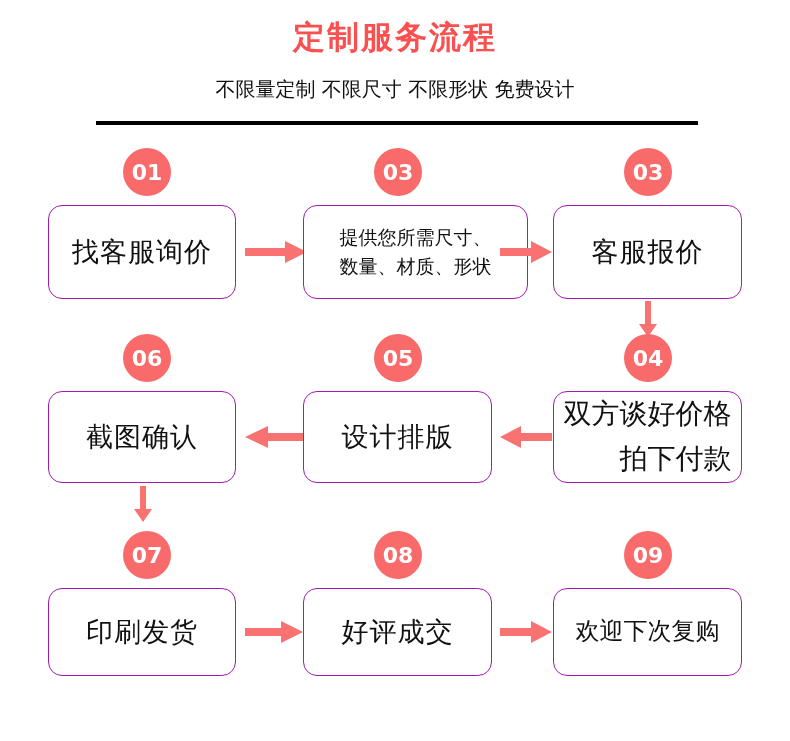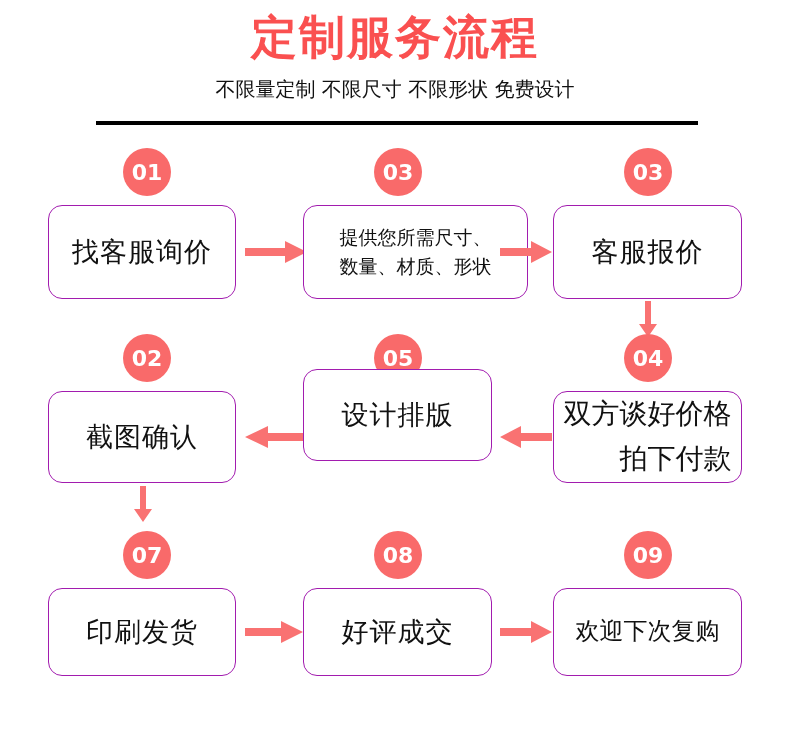--- a/index.html
+++ b/index.html
@@ -27,21 +27,21 @@
     top: 0;
     width: 790px;
     height: 128px;
   }
   .title {
     position: absolute;
     left: 0;
     top: 12px;
     width: 790px;
     text-align: center;
-    font-size: 46px;
+    font-size: 32px;
     font-weight: bold;
     color: #FA5050;
     letter-spacing: 2px;
     line-height: 50px;
     white-space: nowrap;
   }
   .subtitle {
     position: absolute;
     left: 0;
     top: 72px;
@@ -172,32 +172,32 @@
 
   <div class="arrow-h" style="left:500px; top:423px; width:52px;">
     <svg width="52" height="28" viewBox="0 0 52 28" aria-hidden="true">
       <path d="M52 10 L21 10 L21 3 L0 14 L21 25 L21 18 L52 18 Z" fill="#F97272"></path>
     </svg>
   </div>
 
   <div class="badge" style="left:374px; top:334px;">
     <span>05</span>
   </div>
-  <div class="flow-box big" style="left:303px; top:369px; width:189px; height:92px;">
+  <div class="flow-box big" style="left:303px; top:391px; width:189px; height:92px;">
     <span class="box-text">设计排版</span>
   </div>
 
   <div class="arrow-h" style="left:245px; top:423px; width:58px;">
     <svg width="58" height="28" viewBox="0 0 58 28" aria-hidden="true">
       <path d="M58 10 L23 10 L23 3 L0 14 L23 25 L23 18 L58 18 Z" fill="#F97272"></path>
     </svg>
   </div>
 
   <div class="badge" style="left:123px; top:334px;">
-    <span>02</span>
+    <span>06</span>
   </div>
   <div class="flow-box big" style="left:48px; top:391px; width:188px; height:92px;">
     <span class="box-text">截图确认</span>
   </div>
 
   <div class="arrow-v" style="left:132px; top:486px; height:36px;">
     <svg width="22" height="36" viewBox="0 0 22 36" aria-hidden="true">
       <path d="M8 0 L14 0 L14 23 L20 23 L11 36 L2 23 L8 23 Z" fill="#F97272"></path>
     </svg>
   </div>

